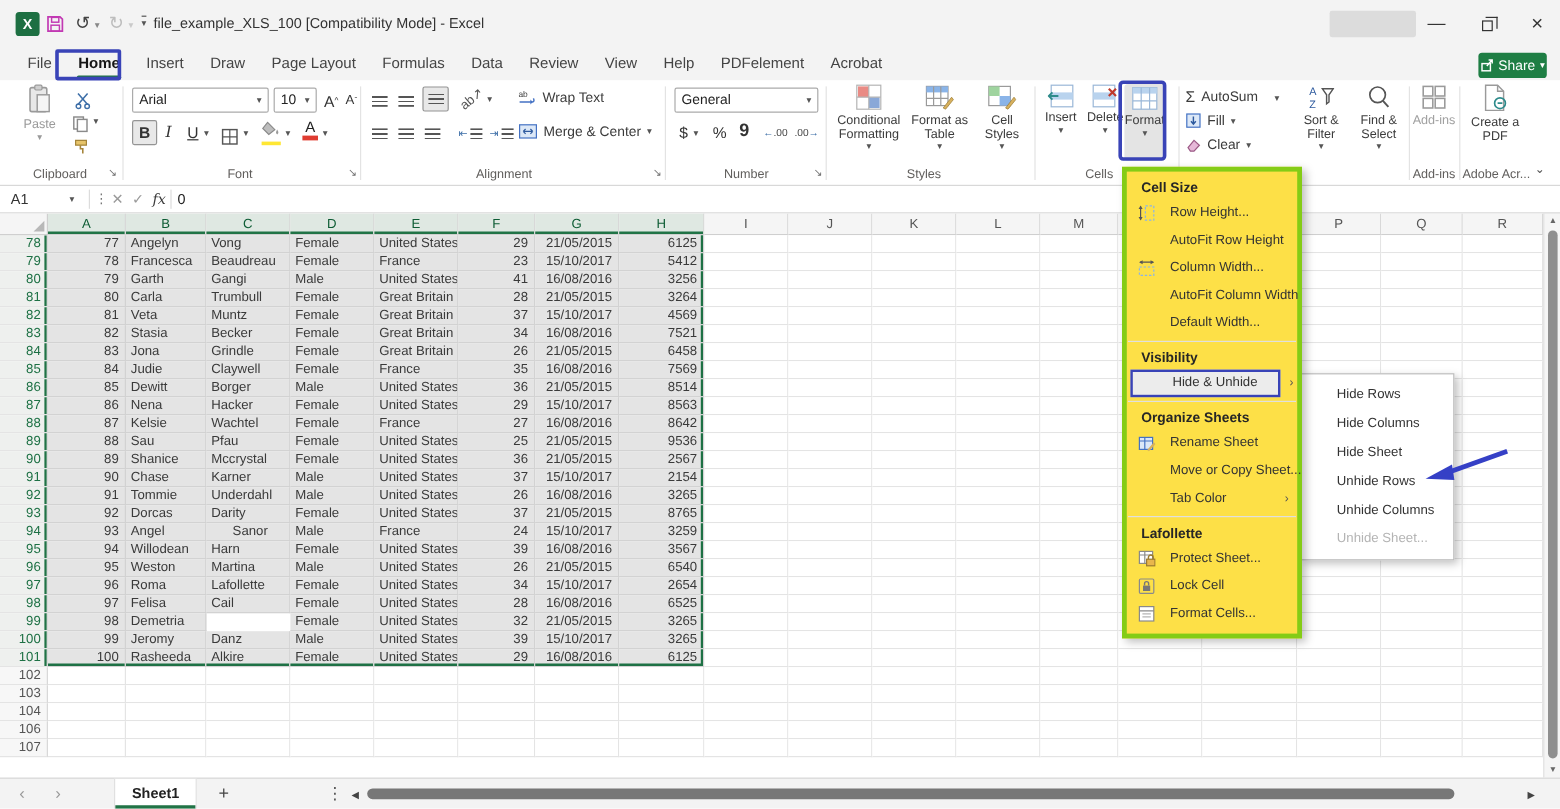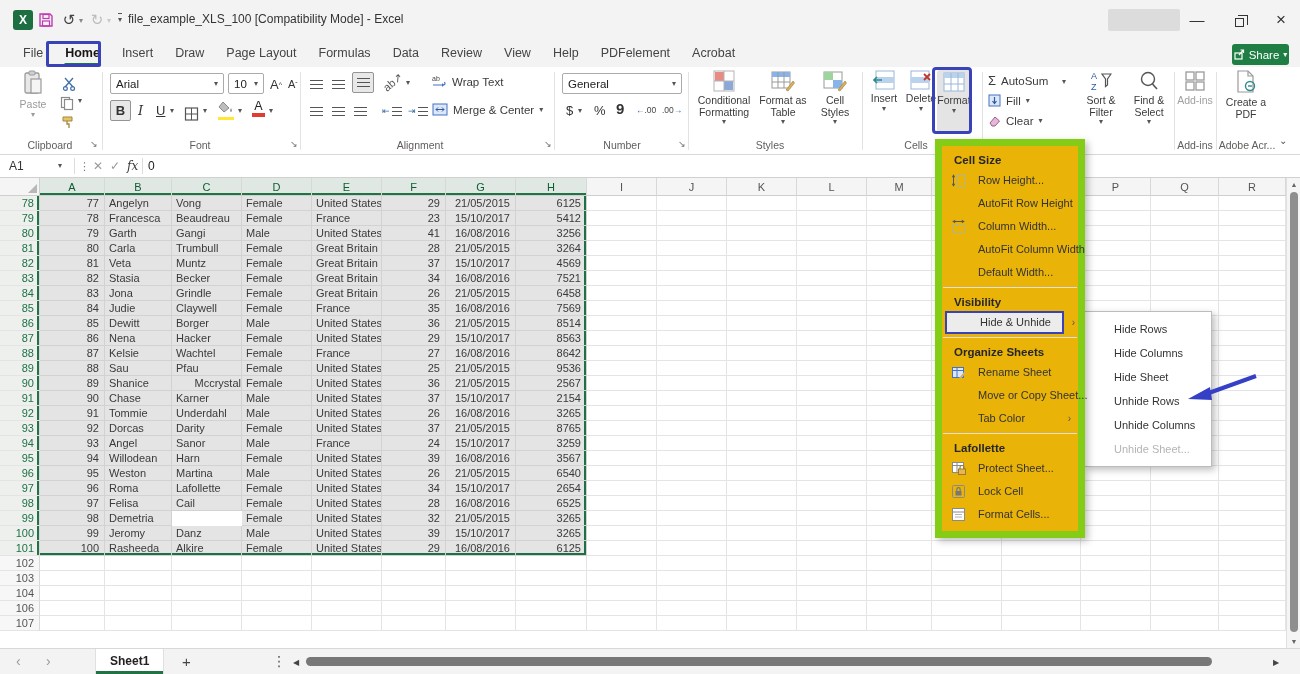--- a/index.html
+++ b/index.html
@@ -73,21 +73,21 @@
   .vthumb { position:absolute; left:3px; top:14px; width:8px; height:440px; background:#8f8f8f; border-radius:4px; }
   .sarrow { position:absolute; width:14px; text-align:center; font-size:7px; color:#666; }
 
   
   .sheetbar { position:absolute; left:0; top:648px; width:1300px; height:26px; background:#f3f3f3; border-top:1px solid #d8d8d8; font-size:12px; color:#555; }
   .sb-nav { position:absolute; top:0; height:26px; line-height:25px; font-size:14px; color:#999; }
   .sheettab { position:absolute; left:95px; top:0; height:25px; padding:0 14px; background:#fff; line-height:25px; color:#222; font-weight:bold; border-left:1px solid #e0e0e0; border-right:1px solid #e0e0e0; box-shadow:inset 0 -3px 0 #217346; font-size:12px; }
   .hscroll-thumb { position:absolute; left:306px; top:8px; width:906px; height:9px; background:#777; border-radius:5px; }
 
   
-  .fmenu { position:absolute; left:935px; top:139px; width:150px; background:#eab308; border:7px solid #84cc16; box-shadow:3px 3px 7px rgba(0,0,0,.25); padding:3px 0 5px; z-index:20; }
+  .fmenu { position:absolute; left:935px; top:139px; width:150px; background:#fde047; border:4px solid #84cc16; box-shadow:3px 3px 7px rgba(0,0,0,.25); padding:3px 0 5px; z-index:20; }
   .fm-head { font-size:11.5px; font-weight:bold; color:#262626; padding:5px 0 3px 12px; }
   .fm-item { position:relative; height:23px; line-height:23px; font-size:11px; color:#333; padding-left:36px; white-space:nowrap; }
   .fm-item .mi { position:absolute; left:9px; top:4px; width:15px; height:15px; }
   .fm-item .sub { position:absolute; right:7px; top:0; font-size:10px; color:#555; }
   .fm-item.hl { background:#ececec; border:2px solid #3943b7; margin:0 14px 0 3px; padding-left:33px; line-height:19px; height:23px; }
   .fm-item.hl .sub { right:-13px; }
   .fm-sep { height:1px; background:#e0e0e0; margin:3px 1px; }
 
   
   .smenu { position:absolute; left:1084px; top:311px; width:128px; background:#fff; border:1px solid #bcbcbc; box-shadow:3px 3px 7px rgba(0,0,0,.25); padding:5px 0; z-index:19; }
@@ -687,21 +687,21 @@
         <div class="gc" style="width: 70px;"></div>
         <div class="gc" style="width: 79px;"></div>
         <div class="gc" style="width: 70px;"></div>
         <div class="gc" style="width: 68px;"></div>
         <div class="gc" style="width: 67px;"></div>
       </div>
       <div class="grow">
         <div class="rh sel">90</div>
         <div class="gc sel ar" style="width: 65px;">89</div>
         <div class="gc sel al" style="width: 67px;">Shanice</div>
-        <div class="gc sel al" style="width: 70px; text-align: right;">Mccrystal</div>
+        <div class="gc sel al" style="width: 70px;">Mccrystal</div>
         <div class="gc sel al" style="width: 70px;">Female</div>
         <div class="gc sel al" style="width: 70px;">United States</div>
         <div class="gc sel ar" style="width: 64px;">36</div>
         <div class="gc sel ar" style="width: 70px;">21/05/2015</div>
         <div class="gc sel ar selR" style="width: 71px;">2567</div>
         <div class="gc" style="width: 70px;"></div>
         <div class="gc" style="width: 70px;"></div>
         <div class="gc" style="width: 70px;"></div>
         <div class="gc" style="width: 70px;"></div>
         <div class="gc" style="width: 65px;"></div>
@@ -771,21 +771,21 @@
         <div class="gc" style="width: 70px;"></div>
         <div class="gc" style="width: 79px;"></div>
         <div class="gc" style="width: 70px;"></div>
         <div class="gc" style="width: 68px;"></div>
         <div class="gc" style="width: 67px;"></div>
       </div>
       <div class="grow">
         <div class="rh sel">94</div>
         <div class="gc sel ar" style="width: 65px;">93</div>
         <div class="gc sel al" style="width: 67px;">Angel</div>
-        <div class="gc sel al" style="width: 70px;">Sanor</div>
+        <div class="gc sel al" style="width: 70px; text-align: center;">Sanor</div>
         <div class="gc sel al" style="width: 70px;">Male</div>
         <div class="gc sel al" style="width: 70px;">France</div>
         <div class="gc sel ar" style="width: 64px;">24</div>
         <div class="gc sel ar" style="width: 70px;">15/10/2017</div>
         <div class="gc sel ar selR" style="width: 71px;">3259</div>
         <div class="gc" style="width: 70px;"></div>
         <div class="gc" style="width: 70px;"></div>
         <div class="gc" style="width: 70px;"></div>
         <div class="gc" style="width: 70px;"></div>
         <div class="gc" style="width: 65px;"></div>

